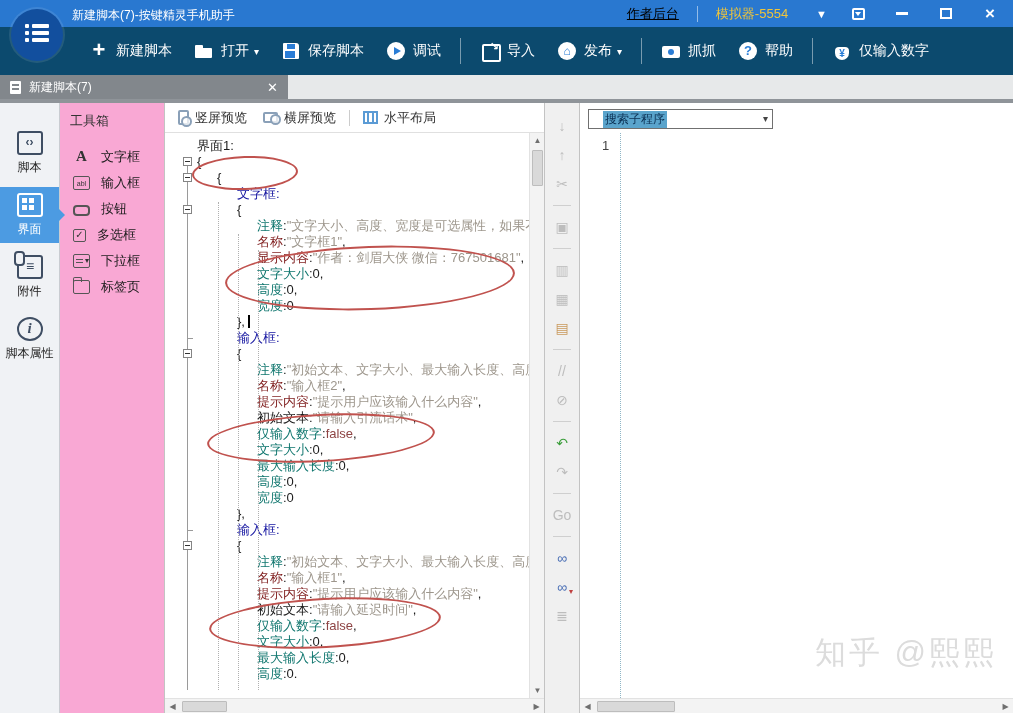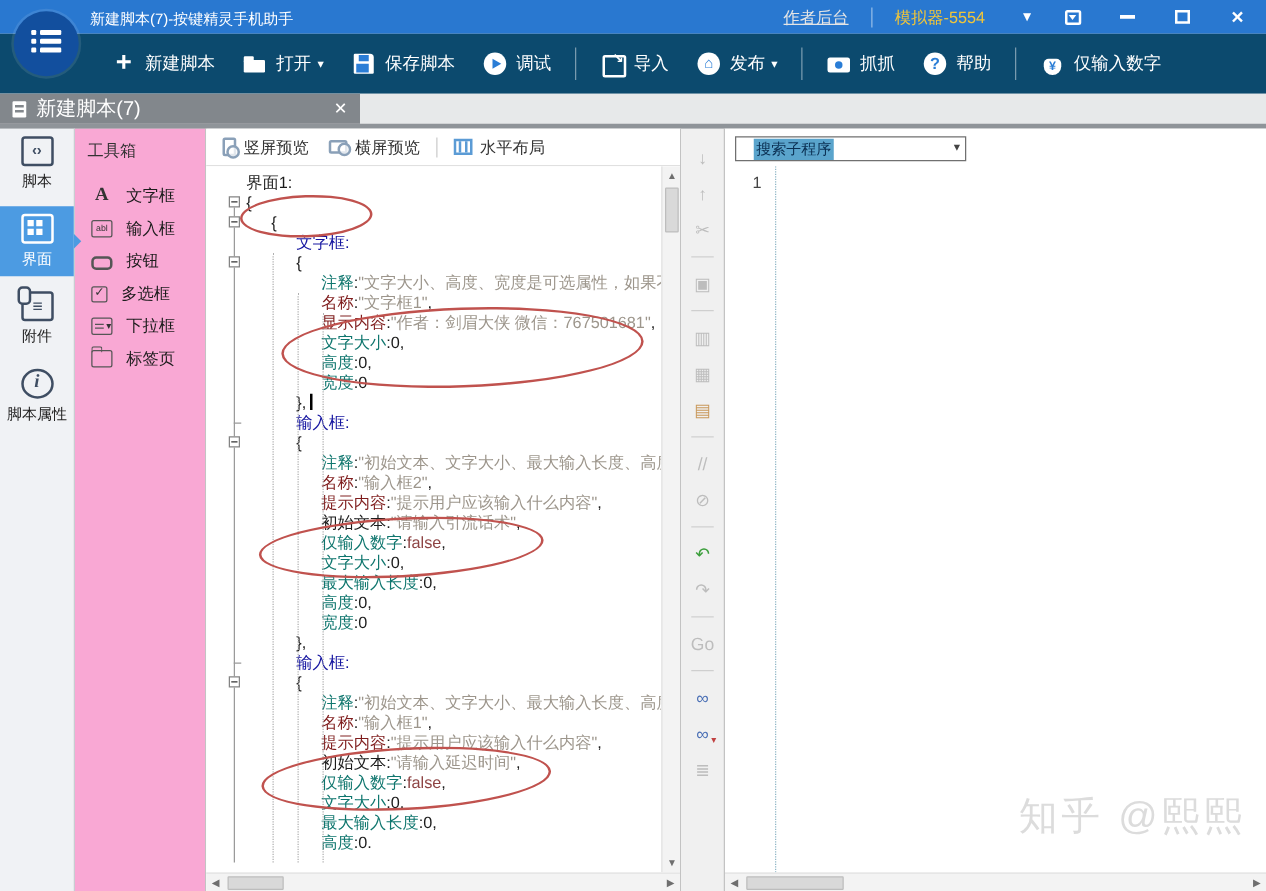--- a/index.html
+++ b/index.html
@@ -9,21 +9,21 @@
 
   
   .titlebar { position:absolute; left:0; top:0; width:100%; height:27px; background:#2978d0; color:#fff; }
   .title-text { position:absolute; left:72px; top:7px; font-size:12px; color:#fff; white-space:nowrap; }
   .logo { position:absolute; left:11px; top:9px; width:52px; height:52px; border-radius:50%; background:#124f9e; z-index:5; box-shadow:0 0 0 2px rgba(255,255,255,.10); }
   .logo .bars { position:absolute; left:14px; top:15px; }
   .logo .bars i { display:block; height:4px; margin-bottom:3px; }
   .logo .bars i::before { content:""; display:inline-block; vertical-align:top; width:4px; height:4px; background:#fff; margin-right:3px; border-radius:1px; }
   .logo .bars i::after { content:""; display:inline-block; vertical-align:top; width:17px; height:4px; background:#fff; border-radius:1px; }
   .tb-right { position:absolute; right:10px; top:0; height:27px; display:flex; align-items:center; gap:18px; }
-  .author-link { color:#e5e5e5; font-size:13px; text-decoration:underline; cursor:pointer; white-space:nowrap; }
+  .author-link { color:#000000; font-size:13px; text-decoration:underline; cursor:pointer; white-space:nowrap; }
   .tb-sep-v { width:1px; height:16px; background:rgba(255,255,255,.5); }
   .emu { color:#f0c53a; font-size:13px; white-space:nowrap; }
   .emu-caret { color:#fff; font-size:11px; margin-left:10px; }
   .winbtn { width:26px; height:20px; display:flex; align-items:center; justify-content:center; color:#fff; cursor:pointer; }
   .wb-boss { width:13px; height:12px; border:2px solid #fff; border-radius:2px; position:relative; }
   .wb-boss::before { content:""; position:absolute; left:1px; top:2px; border-left:3px solid transparent; border-right:3px solid transparent; border-top:4px solid #fff; }
   .wb-min { width:12px; height:3px; background:#fff; }
   .wb-max { width:12px; height:11px; border:2px solid #fff; }
   .wb-close { font-size:17px; font-weight:bold; line-height:1; }
 
@@ -49,28 +49,28 @@
   .ti-help::before { content:""; position:absolute; left:1px; top:1px; width:18px; height:18px; background:#fff; border-radius:50%; }
   .ti-help::after { content:"?"; position:absolute; left:50%; top:50%; transform:translate(-50%,-52%); color:#2a7dd6; font-size:13px; font-weight:bold; }
   .ti-money::before { content:""; position:absolute; left:3px; top:6px; width:14px; height:13px; background:#fff; border-radius:4px 4px 7px 7px; }
   .ti-money::after { content:"¥"; position:absolute; left:50%; top:11px; transform:translate(-50%,-40%); color:#2a7dd6; font-size:10px; font-weight:bold; }
 
   
   .tabbar { position:absolute; left:0; top:75px; width:100%; height:28px; background:#e7e9ea; border-bottom:4px solid #8f9499; }
   .tab { position:absolute; left:0; top:0; width:288px; height:24px; background:#82878c; color:#fff; display:flex; align-items:center; padding:0 10px; gap:8px; cursor:pointer; }
   .tab-doc { width:11px; height:13px; background:#fff; border-radius:1px; position:relative; }
   .tab-doc::after { content:""; position:absolute; left:2px; top:3px; width:7px; height:2px; background:#82878c; box-shadow:0 4px 0 #82878c; }
-  .tab-label { font-size:16px; flex:1; }
+  .tab-label { font-size:12px; flex:1; }
   .tab-close { font-size:13px; color:#fff; cursor:pointer; }
 
   
   .main { position:absolute; left:0; top:103px; width:1013px; height:610px; display:flex; }
 
   
-  .sidebar { width:60px; height:100%; background:#f0f2f5; border-right:1px solid #c9ccd1; padding-top:0; }
+  .sidebar { width:60px; height:100%; background:#f0f2f5; border-right:1px solid #c9ccd1; padding-top:22px; }
   .side-item { position:relative; width:100%; height:56px; display:flex; flex-direction:column; align-items:center; justify-content:center; gap:4px; color:#3f4e63; cursor:pointer; margin-bottom:6px; }
   .side-item .lbl { font-size:12px; color:#222; }
   .side-item.sel { background:#4c9be2; color:#fff; }
   .side-item.sel .lbl { color:#fff; }
   .side-item.sel::after { content:""; position:absolute; right:-6px; top:50%; transform:translateY(-50%); border-top:6px solid transparent; border-bottom:6px solid transparent; border-left:6px solid #4c9be2; }
   .si { width:26px; height:24px; position:relative; }
   .si-script { border:2px solid currentColor; border-radius:3px; }
   .si-script::before { content:"‹›"; position:absolute; left:50%; top:50%; transform:translate(-50%,-56%); font-size:12px; font-weight:bold; }
   .si-ui { border:2px solid currentColor; border-radius:3px; }
   .si-ui::before { content:""; position:absolute; left:3px; top:3px; width:5px; height:5px; background:currentColor; box-shadow:7px 0 0 currentColor, 0 7px 0 currentColor, 7px 7px 0 currentColor; }

